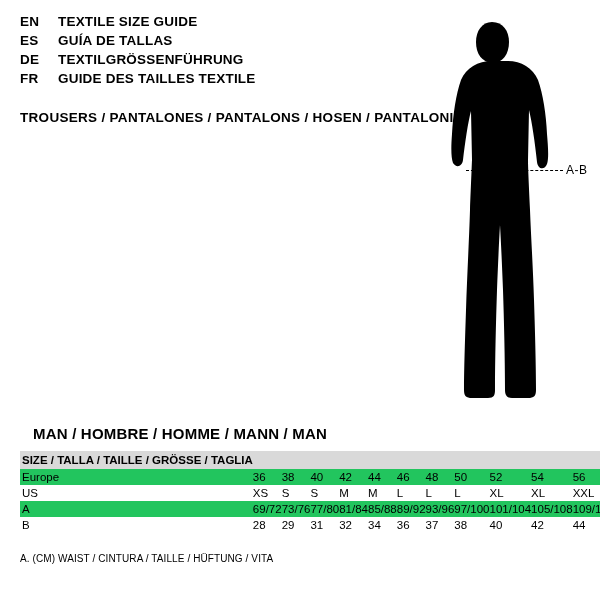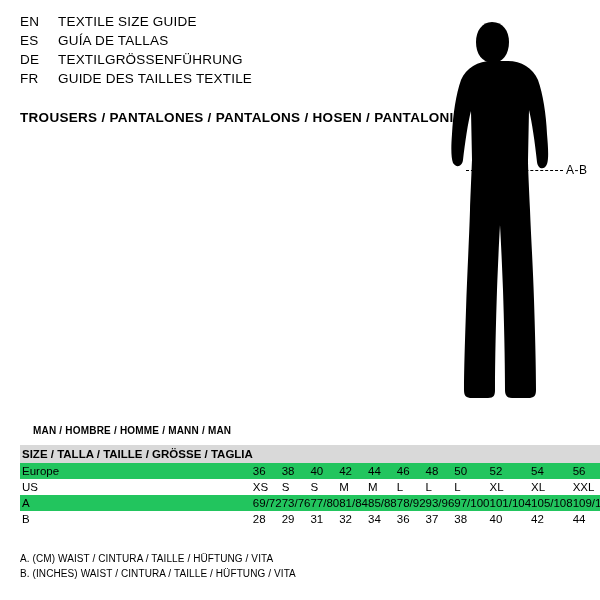--- a/index.html
+++ b/index.html
@@ -15,20 +15,21 @@
     position: relative;
     overflow: hidden;
   }
 
   
   #lang-block {
     position: absolute;
     left: 20px;
     top: 14px;
     width: 380px;
+    font-weight: bold;
   }
   .lang-row {
     display: flex;
     align-items: baseline;
     height: 19px;
     font-size: 13.5px;
     letter-spacing: 0.2px;
   }
   .lang-code {
     width: 38px;
@@ -82,21 +83,21 @@
   }
 
   
   #table-block {
     position: absolute;
     left: 20px;
     top: 425px;
     width: 560px;
   }
   #table-title {
-    font-size: 10px;
+    font-size: 15px;
     font-weight: bold;
     letter-spacing: 0.2px;
     margin-bottom: 9px;
     text-transform: uppercase;
     padding-left: 13px;
   }
   table.size-table {
     border-collapse: collapse;
     width: 560px;
     font-size: 11.5px;
@@ -254,21 +255,21 @@
         <td class="val">XL</td>
         <td class="val">XXL</td>
       </tr>
       <tr class="shaded">
         <td class="col-label">A</td>
         <td class="val">69/72</td>
         <td class="val">73/76</td>
         <td class="val">77/80</td>
         <td class="val">81/84</td>
         <td class="val">85/88</td>
-        <td class="val">78/92</td>
+        <td class="val">89/92</td>
         <td class="val">93/96</td>
         <td class="val">97/100</td>
         <td class="val">101/104</td>
         <td class="val">105/108</td>
         <td class="val">109/112</td>
       </tr>
       <tr>
         <td class="col-label">B</td>
         <td class="val">28</td>
         <td class="val">29</td>
@@ -281,14 +282,13 @@
         <td class="val">40</td>
         <td class="val">42</td>
         <td class="val">44</td>
       </tr>
     </tbody>
   </table>
 </div>
 
 <div id="notes">
   <div class="note-line">A. (cm) WAIST / CINTURA / TAILLE / HÜFTUNG / VITA</div>
-  <div class="note-line">B. (inches) WAIST / CINTURA / TAILLE / HÜFTUNG / VITA</div>
 </div>
 
 </body></html>

